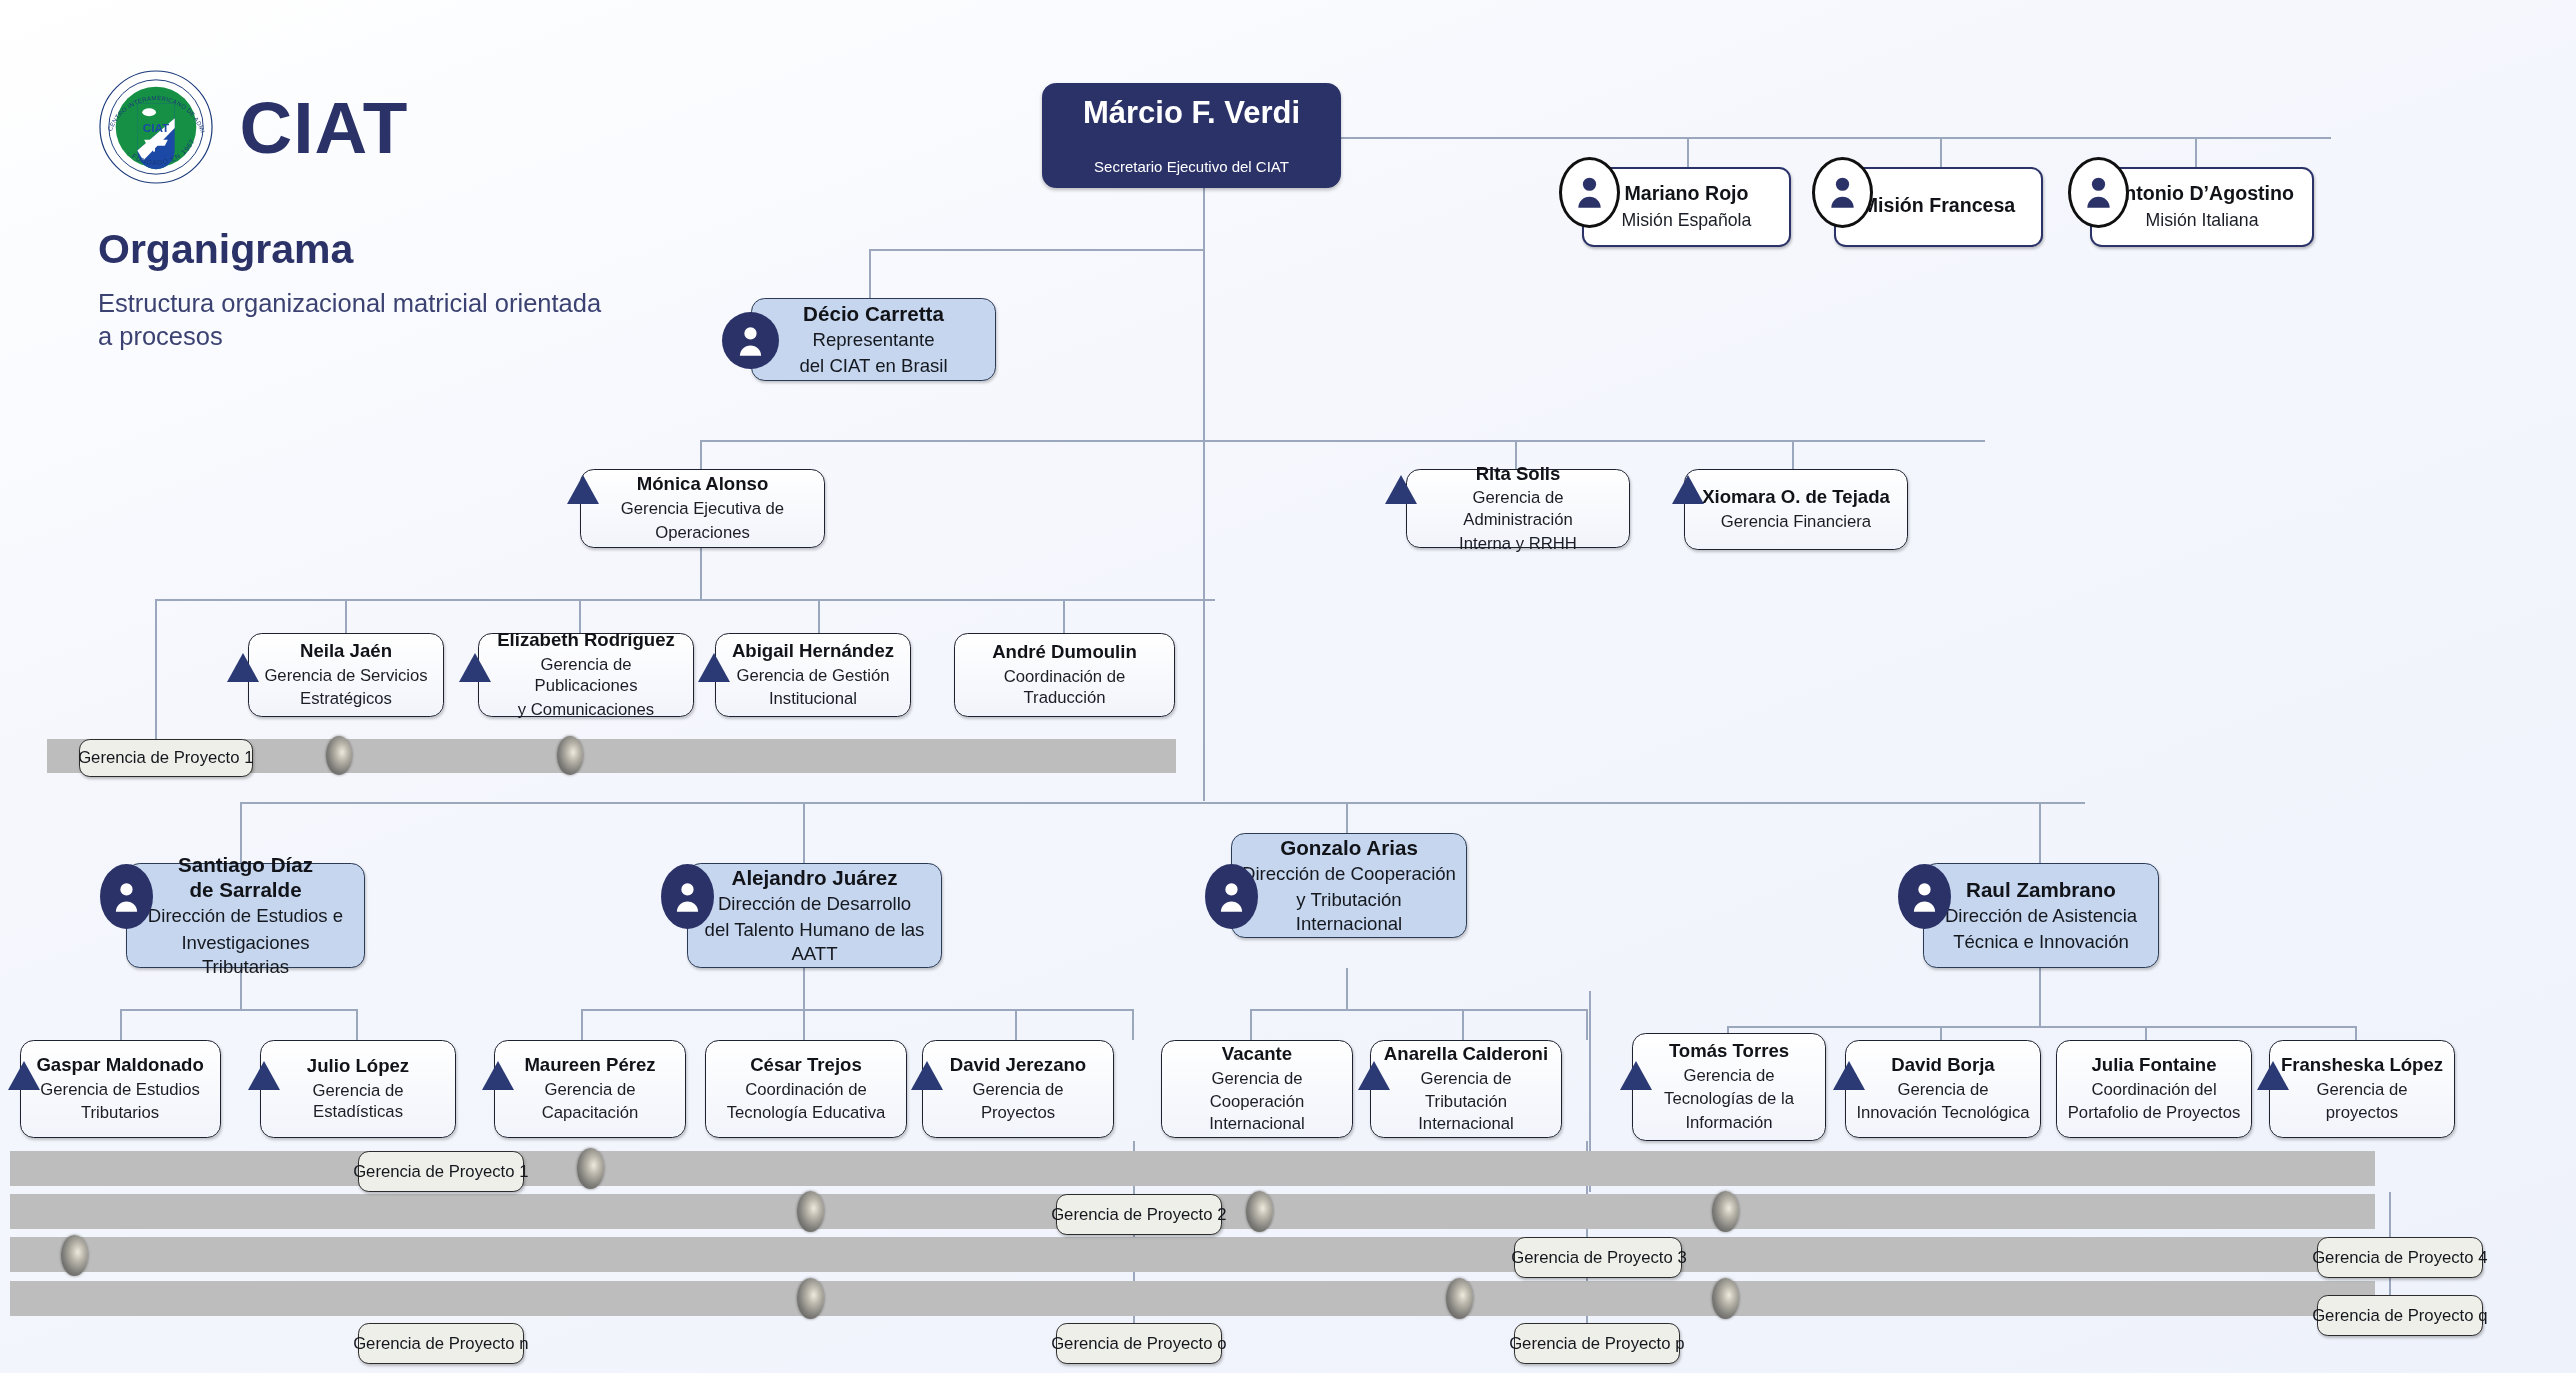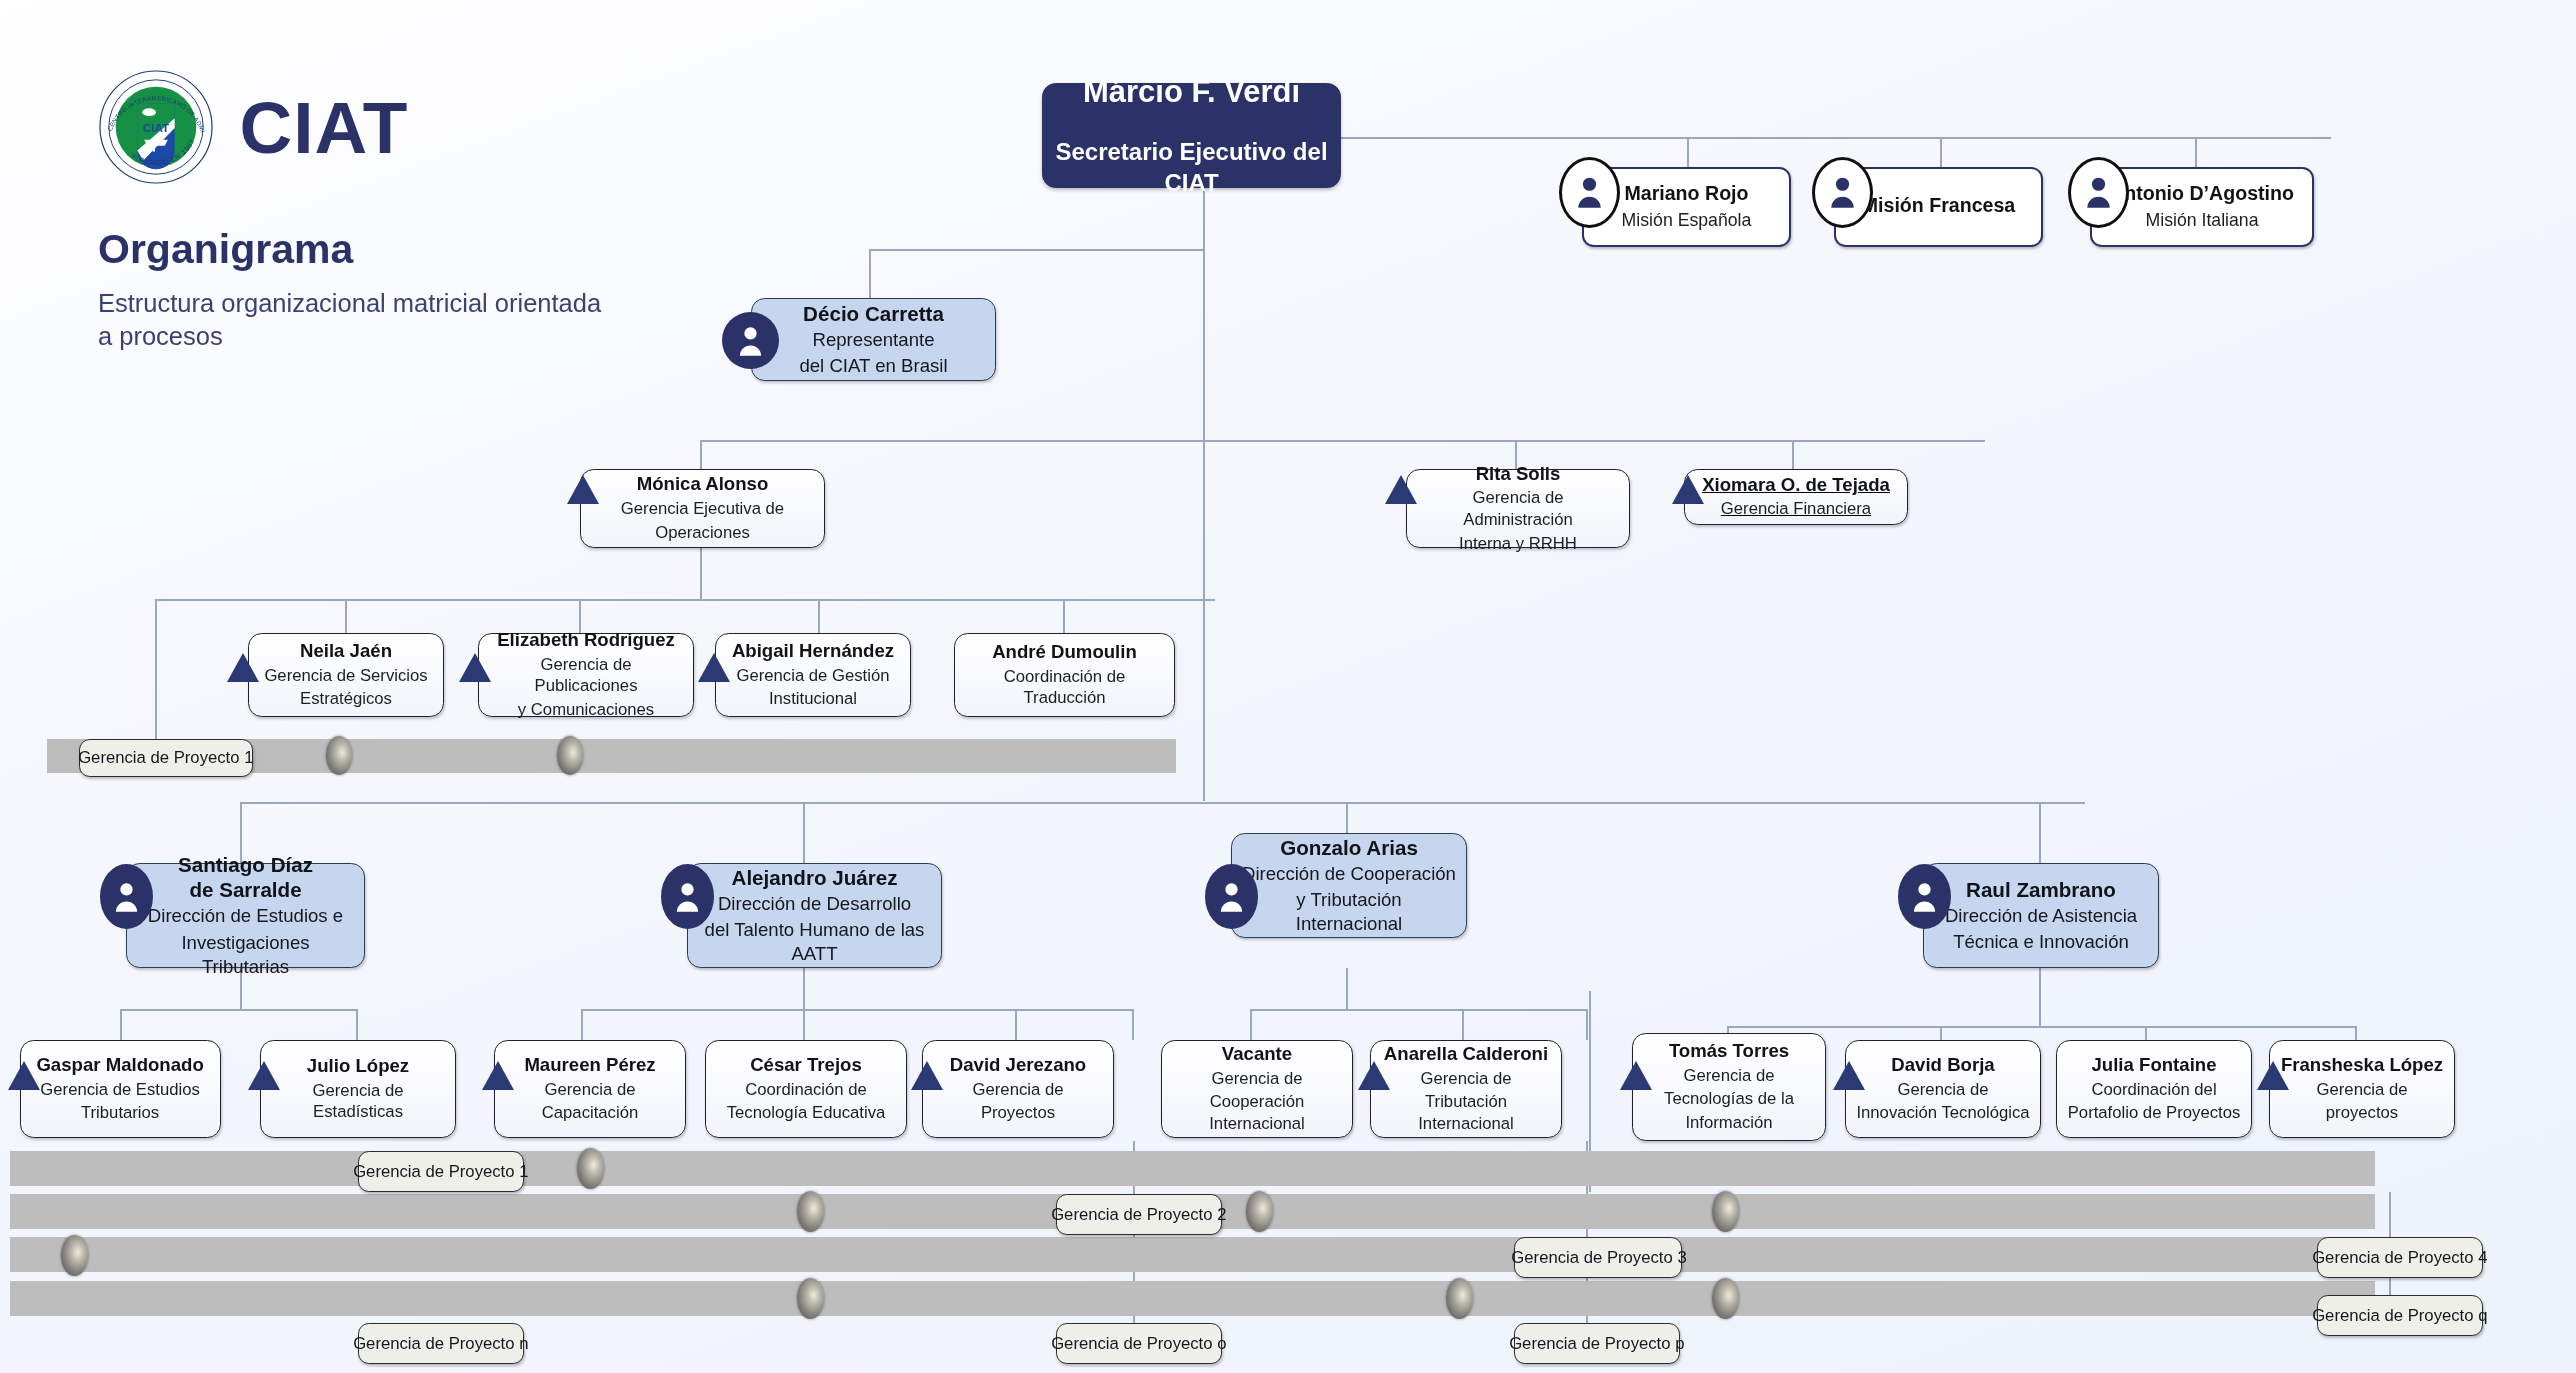--- a/index.html
+++ b/index.html
@@ -32,21 +32,21 @@
   .node{position:absolute;box-sizing:border-box;border-radius:13.7px;
         display:flex;flex-direction:column;align-items:center;justify-content:center;
         text-align:center;padding:5.9px 9.8px;}
   .node .nm{font-weight:bold;line-height:1.22;}
   .node .rl{line-height:1.3;}
 
   
   .node.navy{background:#2b3268;border:1px solid #2b3268;color:#ffffff;
              box-shadow:0 2px 3.9px rgba(0,0,0,.25);gap:20px;}
   .node.navy .nm{font-size:31px;}
-  .node.navy .rl{font-size:24px;font-weight:bold;margin-top:5px;}
+  .node.navy .rl{font-size:15px;font-weight:normal;margin-top:5px;}
 
   
   .node.white{background:linear-gradient(180deg,#ffffff 0%,#f2f4fb 100%);
               border:1.5px solid #1e2230;box-shadow:1px 2px 2.9px rgba(0,0,0,.22);}
   .node.white .nm{font-size:18.6px;color:#111318;}
   .node.white .rl{font-size:16.7px;color:#1a1d25;margin-top:2px;}
 
   
   .node.mission{background:#ffffff;border:2.9px solid #2b3268;border-radius:11.8px;
                 box-shadow:1px 2px 2.9px rgba(0,0,0,.25);}
@@ -236,21 +236,21 @@
   </div>
 
   <div class="tri" style="left:1385px;top:475px;"></div>
   <div class="node white" style="left:1406px;top:469px;width:224px;height:79px;">
     <div class="nm">Rita Solis</div>
     <div class="rl">Gerencia de Administración</div>
     <div class="rl">Interna y RRHH</div>
   </div>
 
   <div class="tri" style="left:1672px;top:475px;"></div>
-  <div class="node white" style="left:1684px;top:469px;width:224px;height:56px;text-decoration:underline;">
+  <div class="node white" style="left:1684px;top:469px;width:224px;height:81px;">
     <div class="nm">Xiomara O. de Tejada</div>
     <div class="rl">Gerencia Financiera</div>
   </div>
 
   <div class="tri" style="left:227px;top:653px;"></div>
   <div class="node white" style="left:248px;top:633px;width:196px;height:84px;">
     <div class="nm">Neila Jaén</div>
     <div class="rl">Gerencia de Servicios</div>
     <div class="rl">Estratégicos</div>
   </div>

